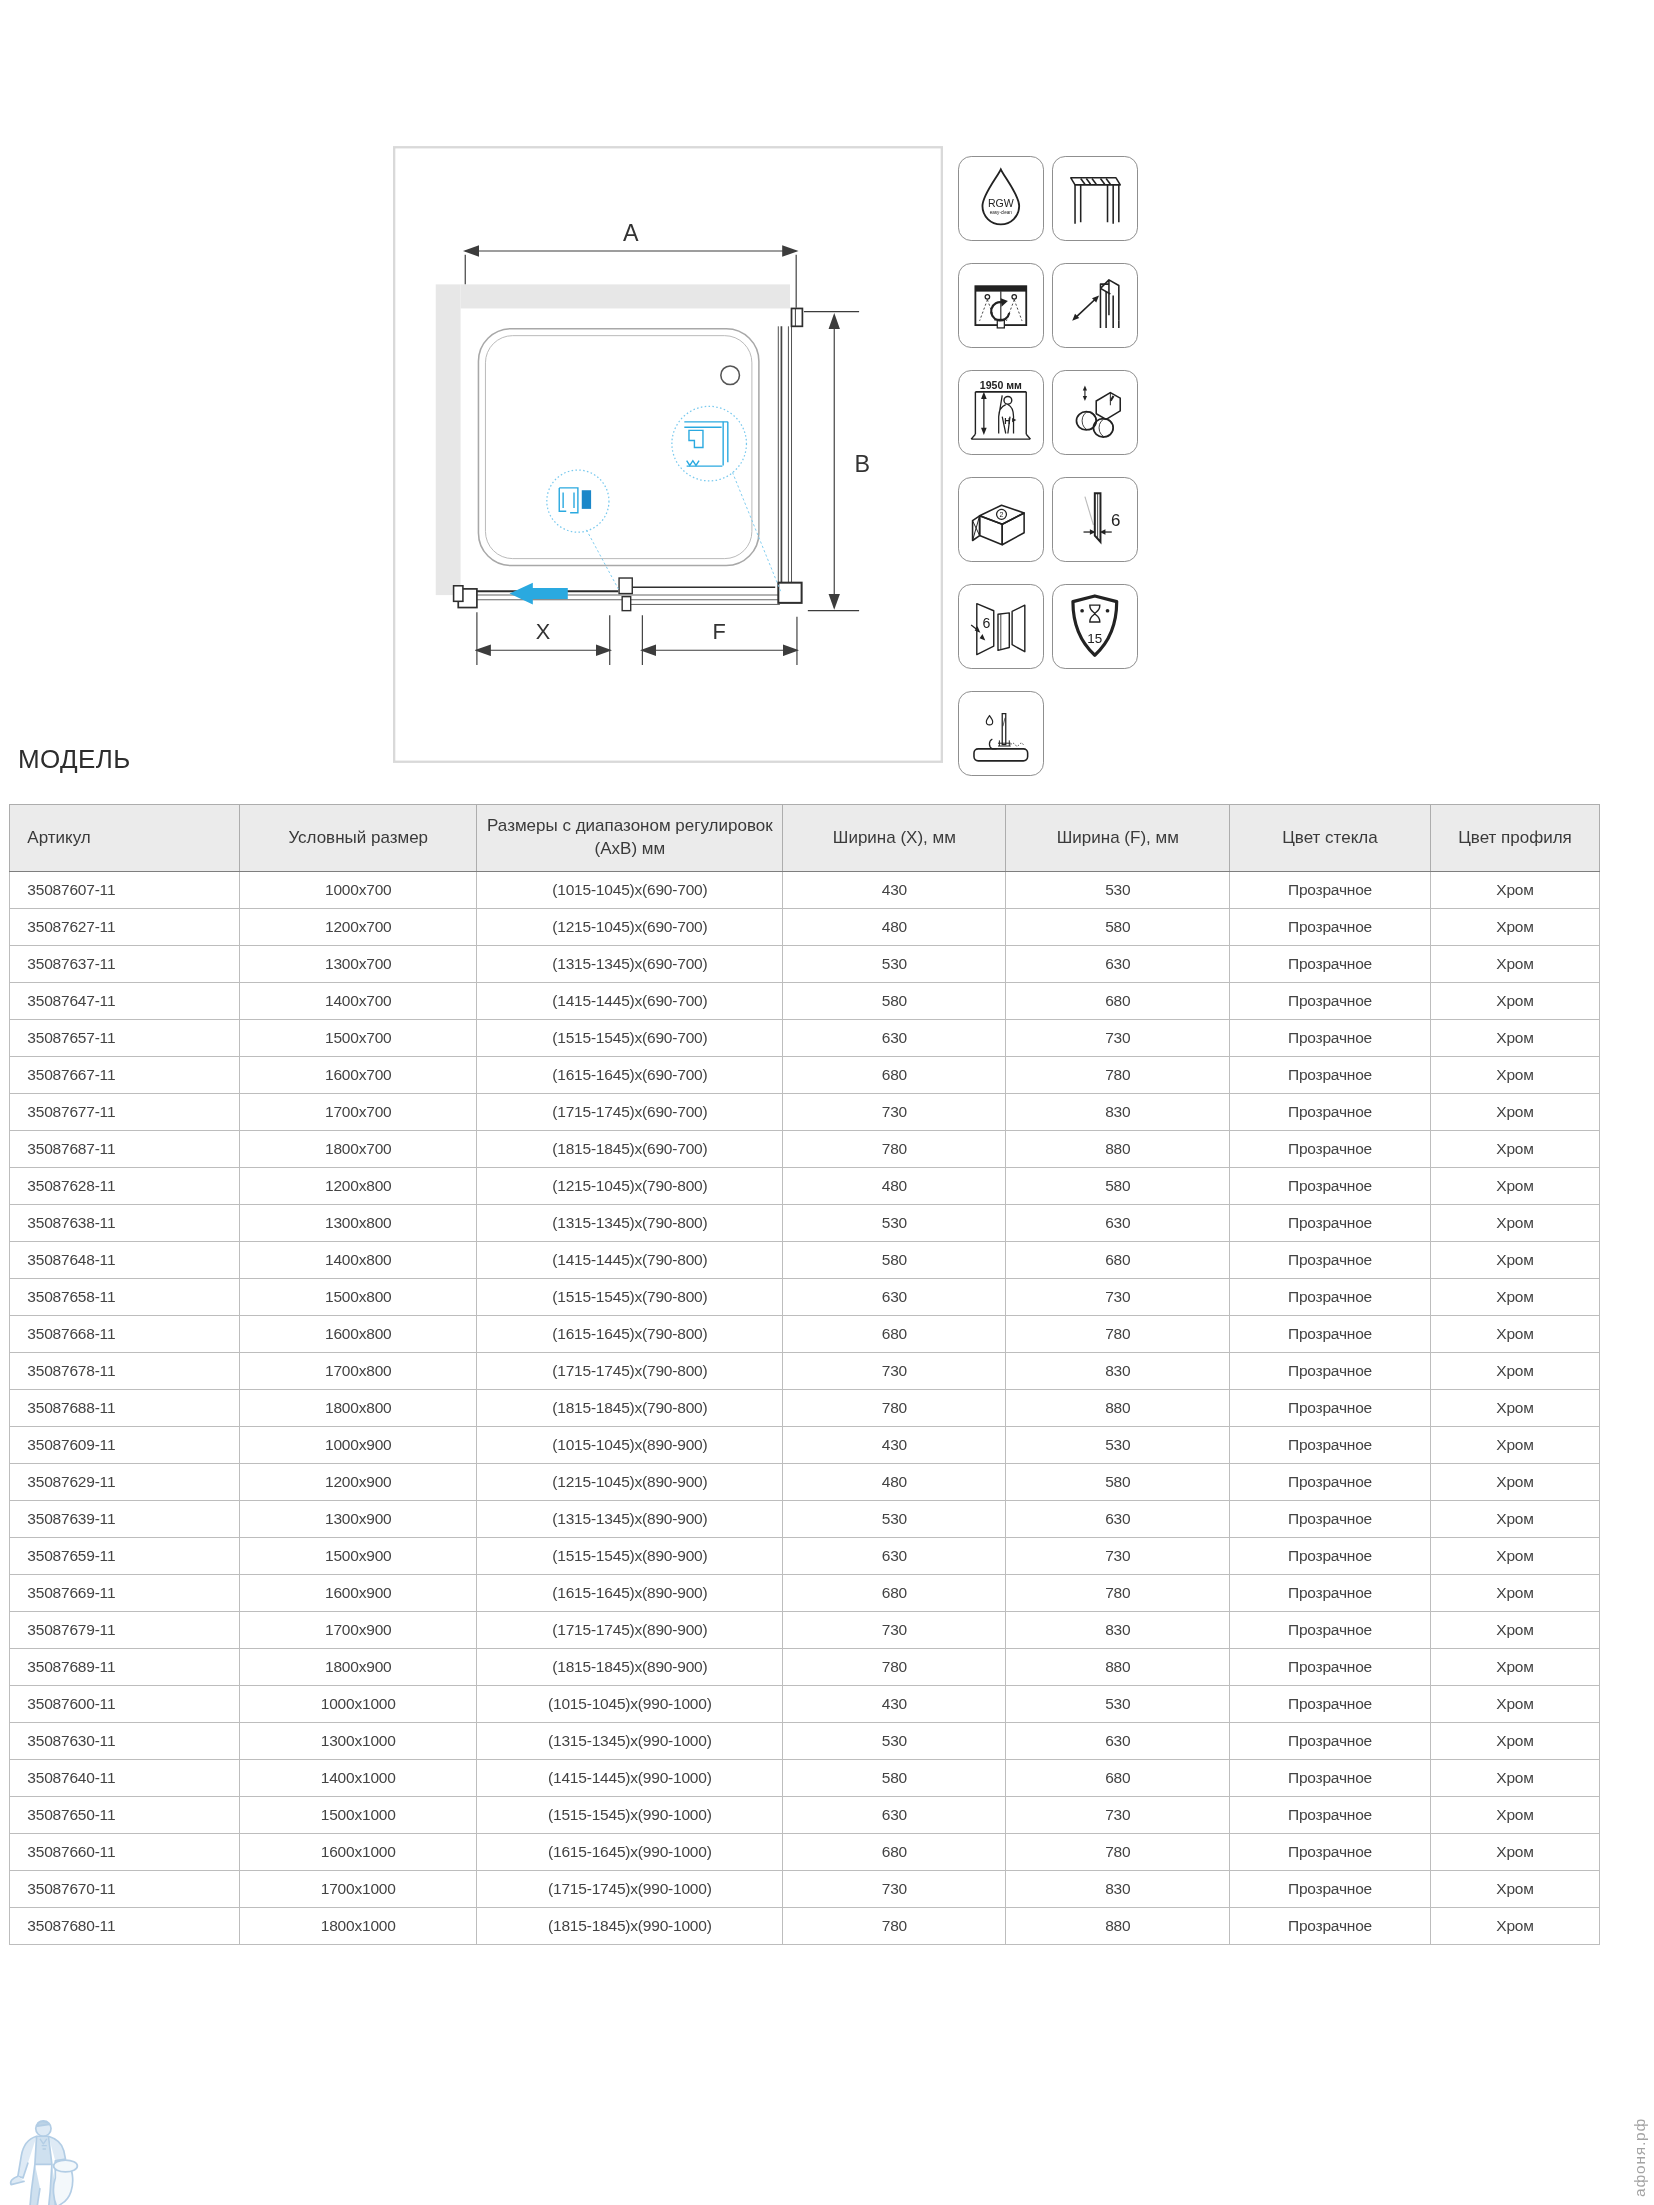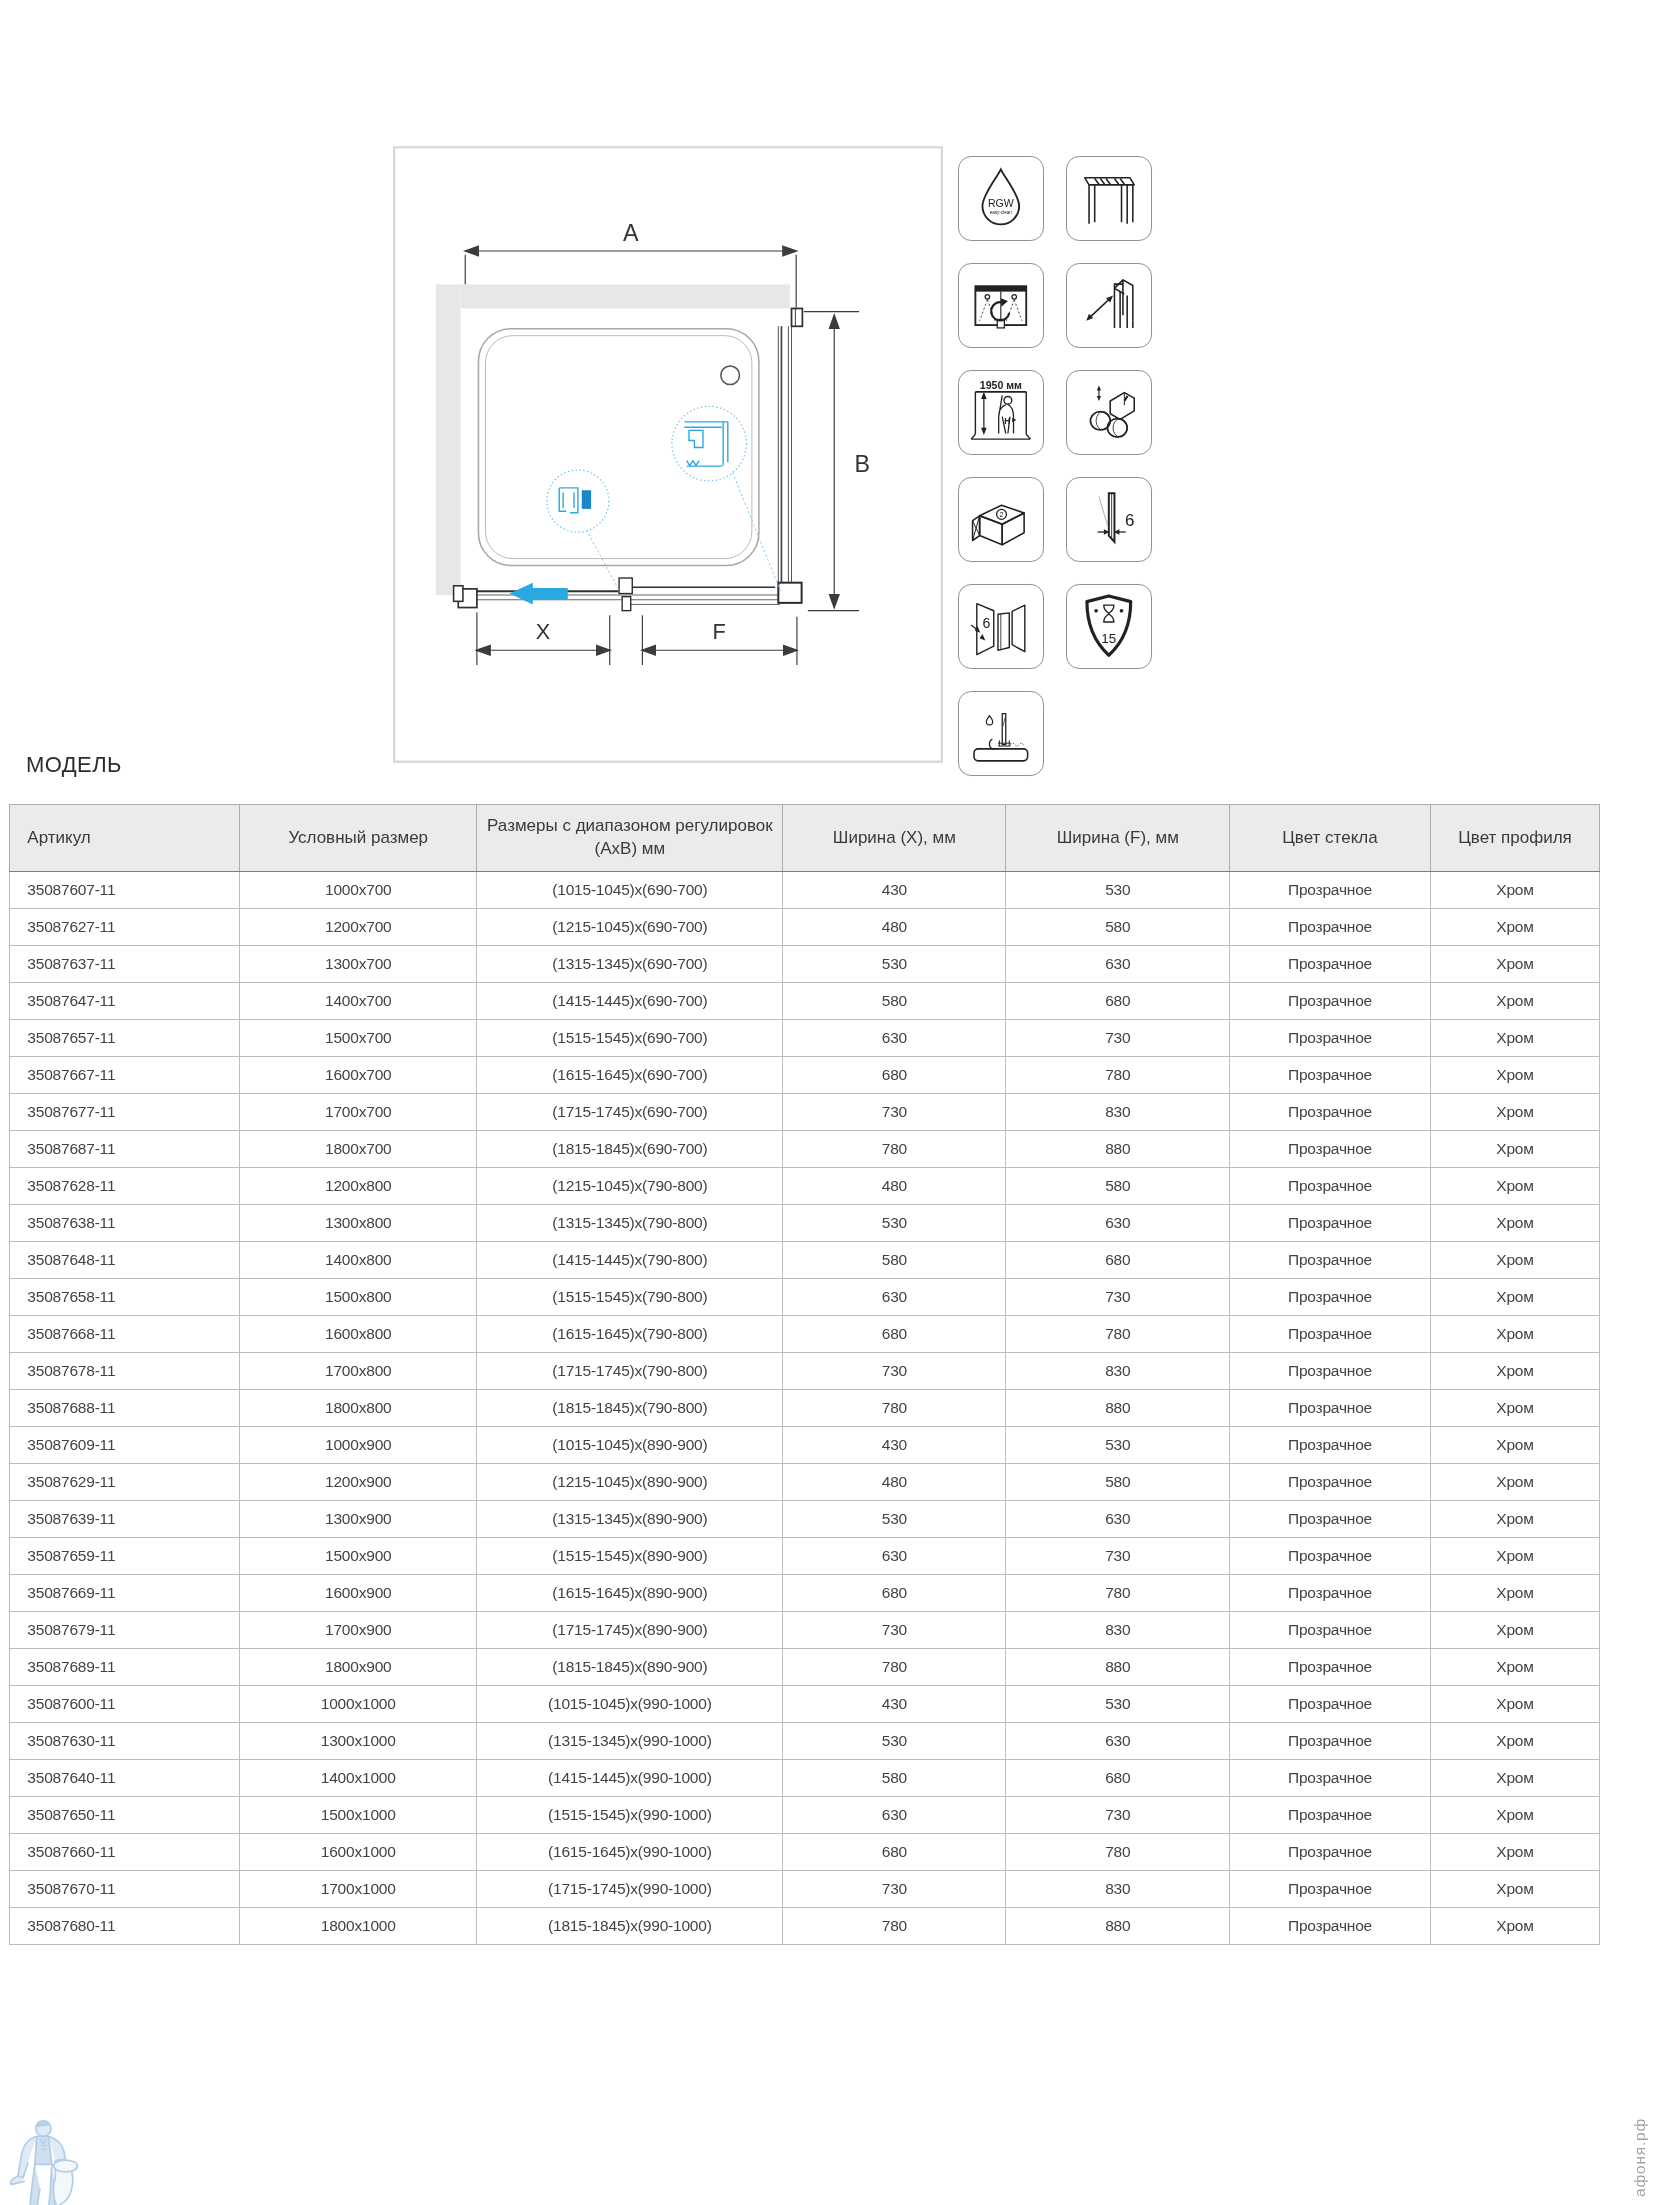--- a/index.html
+++ b/index.html
@@ -5,28 +5,28 @@
   html,body{margin:0;padding:0;background:#fff;}
   .page{position:relative;width:1654px;height:2205px;background:#fff;overflow:hidden;
         font-family:"Liberation Sans","DejaVu Sans",sans-serif;color:#3f3f3f;}
 
   
   .diagram-wrap{position:absolute;left:393px;top:146px;width:550px;height:617px;}
   .diagram-wrap svg{display:block;}
 
   
   .icons-grid{position:absolute;left:958px;top:156px;display:grid;
-              grid-template-columns:86px 86px;grid-auto-rows:85px;gap:22px 22px;}
+              grid-template-columns:86px 86px;grid-auto-rows:85px;gap:22px 8px;}
   .icon-tile{border:1.9px solid #8f8f8f;border-radius:13.2px;background:#fff;
              display:flex;align-items:center;justify-content:center;box-sizing:border-box;padding:6.2px;}
   .icon-tile svg{width:100%;height:100%;display:block;}
 
   
-  .model-heading{position:absolute;left:14px;top:740px;font-size:22px;font-weight:500;
-                 letter-spacing:0.4px;color:#2d2d2d;margin:12px;}
+  .model-heading{position:absolute;left:14px;top:740px;font-size:26px;font-weight:500;
+                 letter-spacing:0.4px;color:#2d2d2d;margin:4px;}
 
   
   .spec-table-wrap{position:absolute;left:9.3px;top:804px;width:1591px;}
   table.spec{border-collapse:collapse;width:100%;table-layout:fixed;
              border:0.8px solid #9b9b9b;}
   table.spec th{background:#ebebeb;font-weight:400;font-size:17px;color:#3a3a3a;
                 border:0.8px solid #adadad;border-bottom:1.6px solid #7e7e7e;
                 height:67px;line-height:1.35;text-align:center;padding:1.6px 6.2px;box-sizing:border-box;}
   table.spec th:first-child{text-align:left;padding-left:17px;}
   table.spec td{border:0.8px solid #bdbdbd;height:37px;font-size:15.5px;color:#434343;

